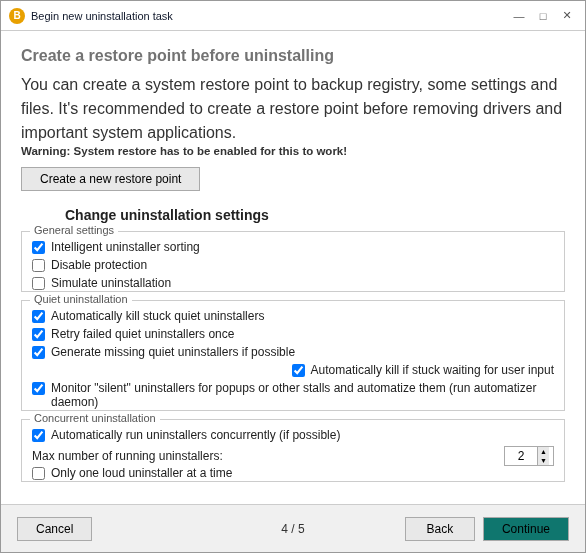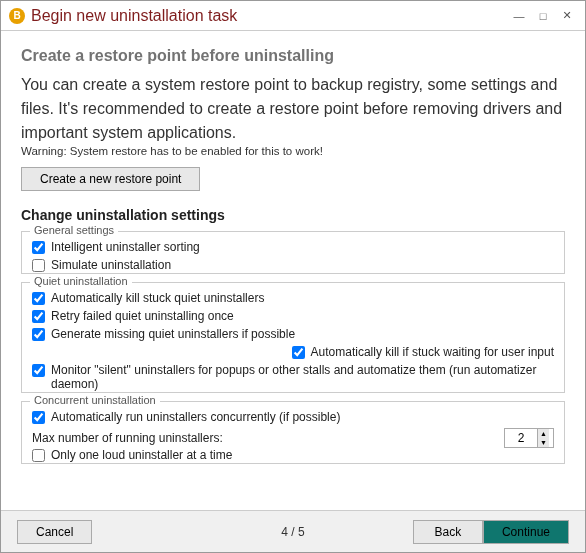--- a/index.html
+++ b/index.html
@@ -32,22 +32,22 @@
       width: 16px;
       height: 16px;
       background: #e8a000;
       border-radius: 50%;
       margin-right: 6px;
       display: flex; align-items: center; justify-content: center;
       font-size: 10px; color: white; font-weight: bold;
     }
     .title-bar-text {
       flex: 1;
-      font-size: 16px;
-      color: #7f1d1d;
+      font-size: 11px;
+      color: #0f172a;
     }
     .title-bar-controls {
       display: flex;
       gap: 4px;
     }
     .title-bar-btn {
       width: 20px; height: 20px;
       border: none;
       background: transparent;
       cursor: pointer;
@@ -71,35 +71,37 @@
     .description {
       font-size: 16px;
       color: #333;
       line-height: 1.5;
       margin-bottom: 0;
     }
     .warning {
       font-size: 11.5px;
       color: #333;
       margin-bottom: 10px;
+      font-weight: bold;
     }
     .create-btn {
       background: #e8e8e8;
       border: 1px solid #aaa;
       padding: 4px 18px;
       font-size: 12px;
       cursor: pointer;
       margin-bottom: 16px;
     }
 
     .section-title {
       font-size: 14px;
       font-weight: bold;
       color: #222;
       margin-bottom: 8px;
+      margin-left: 44px;
     }
     .group-box {
       border: 1px solid #ccc;
       margin-bottom: 8px;
       padding: 8px 10px 1px 10px;
       position: relative;
     }
     .group-label {
       position: absolute;
       top: -8px;
@@ -166,35 +168,36 @@
       display: flex; align-items: center; justify-content: center;
     }
 
     .footer {
       background: #f0f0f0;
       border-top: 1px solid #ccc;
       padding: 19px 16px;
       display: flex;
       align-items: center;
       flex-shrink: 0;
-      height: 42px;
+      height: 48px;
     }
     .footer-left {
       flex: 1;
     }
     .footer-center {
       flex: 1;
       text-align: center;
       font-size: 12px;
       color: #333;
     }
     .footer-right {
       flex: 1;
       display: flex;
       justify-content: flex-end;
+      gap: 8px;
     }
     .footer-btn {
       background: #e8e8e8;
       border: 1px solid #aaa;
       padding: 4px 18px;
       font-size: 12px;
       cursor: pointer;
       min-width: 70px;
     }
     .footer-btn.primary {
@@ -231,34 +234,38 @@
 
     
     <div class="group-box">
       <span class="group-label">General settings</span>
       <div class="checkbox-row">
         <input type="checkbox" checked="" style="">
         <span>Intelligent uninstaller sorting</span>
       </div>
       <div class="checkbox-row">
         <input type="checkbox" style="">
+        <span>Disable protection</span>
+      </div>
+      <div class="checkbox-row">
+        <input type="checkbox" style="">
         <span>Simulate uninstallation</span>
       </div>
     </div>
 
     
     <div class="group-box">
       <span class="group-label">Quiet uninstallation</span>
       <div class="checkbox-row">
         <input type="checkbox" checked="" style="">
         <span>Automatically kill stuck quiet uninstallers</span>
       </div>
       <div class="checkbox-row">
         <input type="checkbox" checked="" style="">
-        <span>Retry failed quiet uninstalling once</span>
+        <span>Retry failed quiet uninstallers once</span>
       </div>
       <div class="checkbox-row">
         <input type="checkbox" checked="" style="">
         <span>Generate missing quiet uninstallers if possible</span>
       </div>
       <div class="checkbox-row indented">
         <input type="checkbox" checked="" style="">
         <span>Automatically kill if stuck waiting for user input</span>
       </div>
       <div class="checkbox-row">

